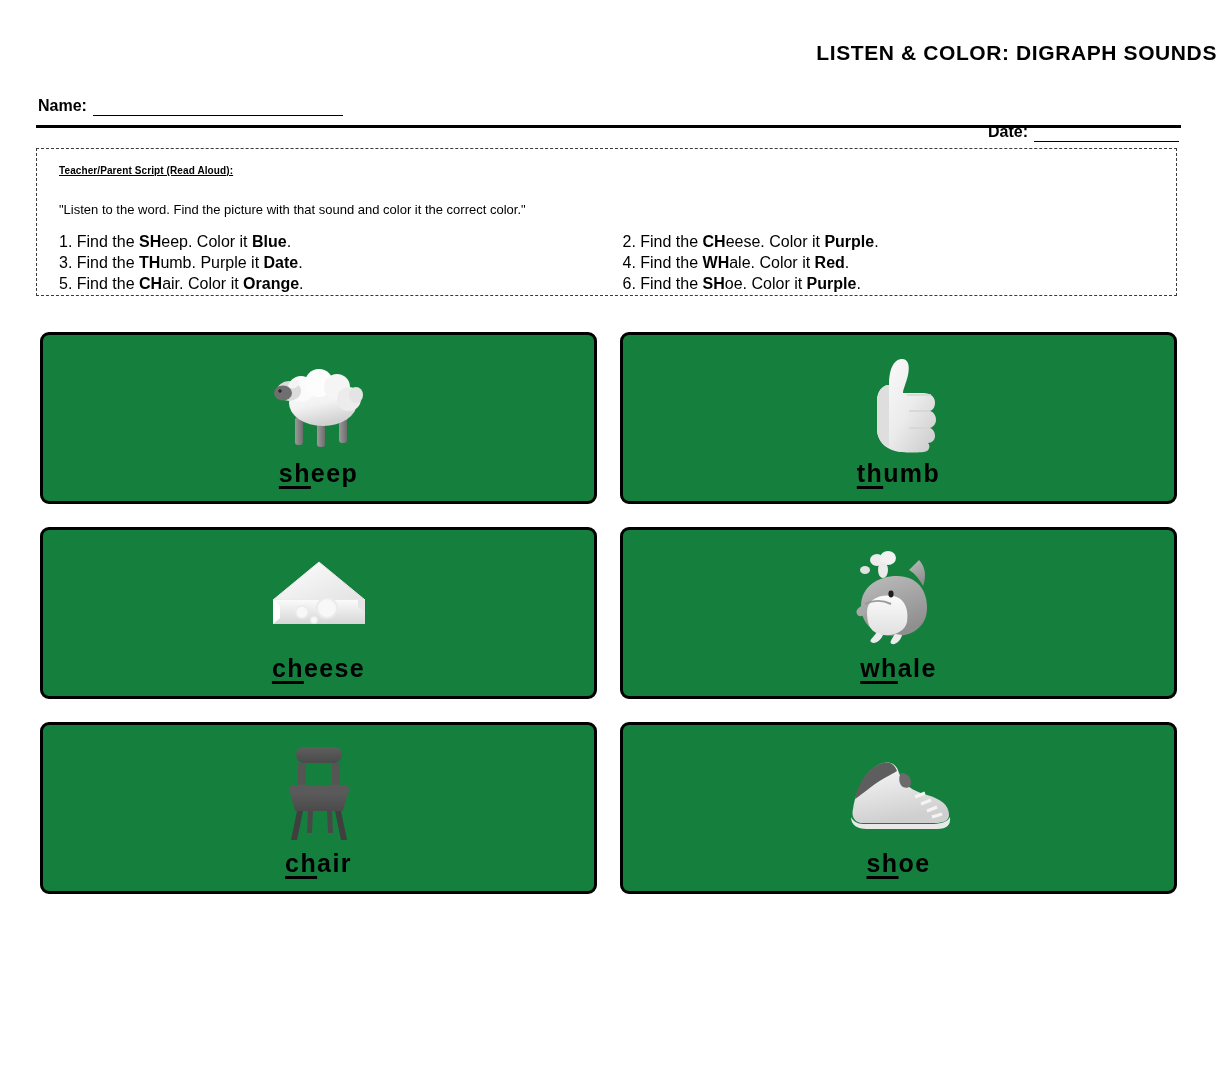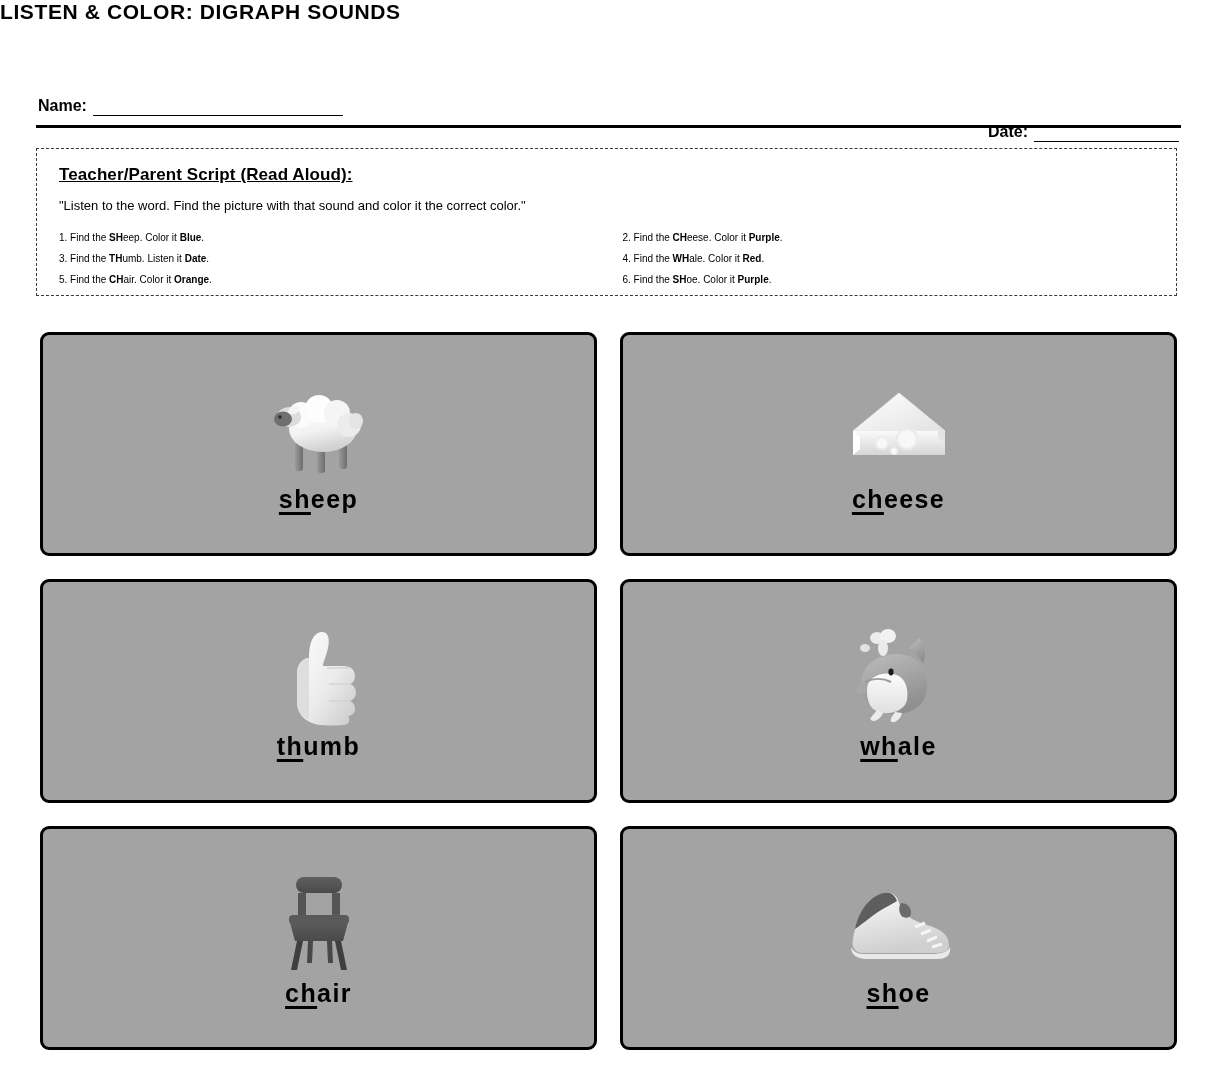--- a/index.html
+++ b/index.html
@@ -11,25 +11,26 @@
     width: 1217px;
     height: 1088px;
     font-family: "Liberation Sans", sans-serif;
     color: #000000;
     position: relative;
     overflow: hidden;
   }
 
   
   .page-title {
-    text-align: left;
+    text-align: right;
     font-size: 21px;
     font-weight: bold;
     letter-spacing: 0.6px;
     margin: 0;
+    padding-top: 41px;
     color: #000;
   }
 
   
   .header-row {
     position: absolute;
     top: 96px;
     left: 38px;
     right: 38px;
     height: 26px;
@@ -68,67 +69,67 @@
     position: absolute;
     top: 148px;
     left: 36px;
     width: 1141px;
     height: 148px;
     border: 1.6px dashed #3a3a3a;
     box-sizing: border-box;
     padding: 16px 22px 0 22px;
   }
   .script-heading {
-    font-size: 17px;
+    font-size: 10px;
     font-weight: bold;
     text-decoration: underline;
-    margin: 0 0 13px 0;
+    margin: 0 0 26px 0;
     letter-spacing: 0.1px;
   }
   .script-quote {
     font-size: 13px;
     margin: 0 0 14px 0;
   }
   .script-columns {
     display: flex;
     gap: 0;
   }
   .script-col {
     width: 50%;
     box-sizing: border-box;
   }
   .script-col.right { padding-left: 16px; }
   .script-line {
-    font-size: 10px;
+    font-size: 16px;
     line-height: 21px;
     white-space: nowrap;
   }
   .script-line b { font-weight: bold; }
 
   
   .card-grid {
     position: absolute;
     top: 332px;
     left: 40px;
     width: 1137px;
     display: flex;
     flex-wrap: wrap;
     gap: 23px 23px;
   }
   .pic-card {
     width: 557px;
-    height: 224px;
+    height: 172px;
     border: 3px solid #000;
     border-radius: 9px;
     box-sizing: border-box;
     display: flex;
     flex-direction: column;
     align-items: center;
     justify-content: center;
-    background: #a3a3a3;
+    background: #15803d;
   }
   .card-art {
     height: 104px;
     display: flex;
     align-items: center;
     justify-content: center;
     margin-bottom: 6px;
   }
   .card-art svg { display: block; }
   .card-word {
@@ -160,21 +161,21 @@
   </div>
 </div>
 <div class="header-divider"></div>
 
 <div class="script-box">
   <div class="script-heading">Teacher/Parent Script (Read Aloud):</div>
   <div class="script-quote">"Listen to the word. Find the picture with that sound and color it the correct color."</div>
   <div class="script-columns">
     <div class="script-col left">
         <div class="script-line"><span>1.</span><span> Find the </span><b>SH</b><span>eep. Color it </span><b>Blue</b><span>.</span></div>
-        <div class="script-line"><span>3.</span><span> Find the </span><b>TH</b><span>umb. Listen it </span><b>Date</b><span>.</span></div>
+        <div class="script-line"><span>3.</span><span> Find the </span><b>TH</b><span>umb. Purple it </span><b>Date</b><span>.</span></div>
         <div class="script-line"><span>5.</span><span> Find the </span><b>CH</b><span>air. Color it </span><b>Orange</b><span>.</span></div>
       </div>
     <div class="script-col right">
         <div class="script-line"><span>2.</span><span> Find the </span><b>CH</b><span>eese. Color it </span><b>Purple</b><span>.</span></div>
         <div class="script-line"><span>4.</span><span> Find the </span><b>WH</b><span>ale. Color it </span><b>Red</b><span>.</span></div>
         <div class="script-line"><span>6.</span><span> Find the </span><b>SH</b><span>oe. Color it </span><b>Purple</b><span>.</span></div>
       </div>
   </div>
 </div>
 
@@ -205,20 +206,44 @@
       <ellipse cx="22" cy="42" rx="9" ry="7.5" fill="#6f6f6f"></ellipse>
       <circle cx="19" cy="40" r="1.8" fill="#2b2b2b"></circle>
       <ellipse cx="33" cy="33" rx="6" ry="4" fill="#f4f4f4" transform="rotate(-25 33 33)"></ellipse>
       <ellipse cx="95" cy="44" rx="7" ry="8" fill="#e4e4e4"></ellipse>
     </svg>
       </div>
       <div class="card-word"><span class="digraph">sh</span><span>eep</span></div>
     </div>
     <div class="pic-card">
       <div class="card-art">
+        <svg width="88" height="104" viewBox="0 0 88 104">
+      <defs>
+        <linearGradient id="skin" x1="0" y1="0" x2="1" y2="1">
+          <stop offset="0%" stop-color="#fdfdfd"></stop>
+              <stop offset="55%" stop-color="#ebebeb"></stop>
+              <stop offset="100%" stop-color="#c9c9c9"></stop>
+        </linearGradient>
+      </defs>
+      <path d="M34 34 C34 16 40 8 47 8 C53 8 55 14 53 24 C51 33 48 38 48 42
+               L68 42 C76 42 80 46 80 52 C80 56 78 59 75 60
+               C79 61 81 65 81 69 C81 73 78 76 75 77
+               C78 78 80 81 80 85 C80 89 77 92 73 92
+               C75 94 75 98 72 100 C69 102 46 102 40 100
+               C30 97 22 90 22 78 L22 50 C22 40 28 34 34 34 Z" fill="url(#skin)"></path>
+      <path d="M22 50 C22 40 28 34 34 34 L34 96 C27 93 22 87 22 78 Z" fill="#dedede"></path>
+      <path d="M52 44 L76 44" stroke="#d5d5d5" stroke-width="1.6" fill="none"></path>
+      <path d="M54 60 L75 60" stroke="#d5d5d5" stroke-width="1.6" fill="none"></path>
+      <path d="M54 77 L75 77" stroke="#d5d5d5" stroke-width="1.6" fill="none"></path>
+    </svg>
+      </div>
+      <div class="card-word"><span class="digraph">th</span><span>umb</span></div>
+    </div>
+    <div class="pic-card">
+      <div class="card-art">
         <svg width="110" height="96" viewBox="0 0 110 96">
       <defs>
         <linearGradient id="chTop" x1="0" y1="0" x2="1" y2="1">
           <stop offset="0%" stop-color="#ffffff"></stop>
               <stop offset="100%" stop-color="#e2e2e2"></stop>
         </linearGradient>
         <linearGradient id="chFront" x1="0" y1="0" x2="0" y2="1">
           <stop offset="0%" stop-color="#fafafa"></stop>
               <stop offset="100%" stop-color="#d6d6d6"></stop>
         </linearGradient>
@@ -229,44 +254,20 @@
       <circle cx="63" cy="58" r="11" fill="#ebebeb"></circle>
       <circle cx="63" cy="58" r="9" fill="#f8f8f8"></circle>
       <circle cx="38" cy="62" r="7" fill="#ebebeb"></circle>
       <circle cx="38" cy="62" r="5.4" fill="#f8f8f8"></circle>
       <circle cx="50" cy="70" r="4" fill="#eaeaea"></circle>
       <circle cx="50" cy="70" r="2.8" fill="#f8f8f8"></circle>
       <path d="M101 50 L101 62 L94 57 L94 50 Z" fill="#e4e4e4"></path>
     </svg>
       </div>
       <div class="card-word"><span class="digraph">ch</span><span>eese</span></div>
-    </div>
-    <div class="pic-card">
-      <div class="card-art">
-        <svg width="88" height="104" viewBox="0 0 88 104">
-      <defs>
-        <linearGradient id="skin" x1="0" y1="0" x2="1" y2="1">
-          <stop offset="0%" stop-color="#fdfdfd"></stop>
-              <stop offset="55%" stop-color="#ebebeb"></stop>
-              <stop offset="100%" stop-color="#c9c9c9"></stop>
-        </linearGradient>
-      </defs>
-      <path d="M34 34 C34 16 40 8 47 8 C53 8 55 14 53 24 C51 33 48 38 48 42
-               L68 42 C76 42 80 46 80 52 C80 56 78 59 75 60
-               C79 61 81 65 81 69 C81 73 78 76 75 77
-               C78 78 80 81 80 85 C80 89 77 92 73 92
-               C75 94 75 98 72 100 C69 102 46 102 40 100
-               C30 97 22 90 22 78 L22 50 C22 40 28 34 34 34 Z" fill="url(#skin)"></path>
-      <path d="M22 50 C22 40 28 34 34 34 L34 96 C27 93 22 87 22 78 Z" fill="#dedede"></path>
-      <path d="M52 44 L76 44" stroke="#d5d5d5" stroke-width="1.6" fill="none"></path>
-      <path d="M54 60 L75 60" stroke="#d5d5d5" stroke-width="1.6" fill="none"></path>
-      <path d="M54 77 L75 77" stroke="#d5d5d5" stroke-width="1.6" fill="none"></path>
-    </svg>
-      </div>
-      <div class="card-word"><span class="digraph">th</span><span>umb</span></div>
     </div>
     <div class="pic-card">
       <div class="card-art">
         <svg width="104" height="104" viewBox="0 0 104 104">
       <defs>
         <linearGradient id="wBody" x1="0" y1="0" x2="0.4" y2="1">
           <stop offset="0%" stop-color="#bdbdbd"></stop>
               <stop offset="100%" stop-color="#8f8f8f"></stop>
         </linearGradient>
         <linearGradient id="wBelly" x1="0" y1="0" x2="0" y2="1">

